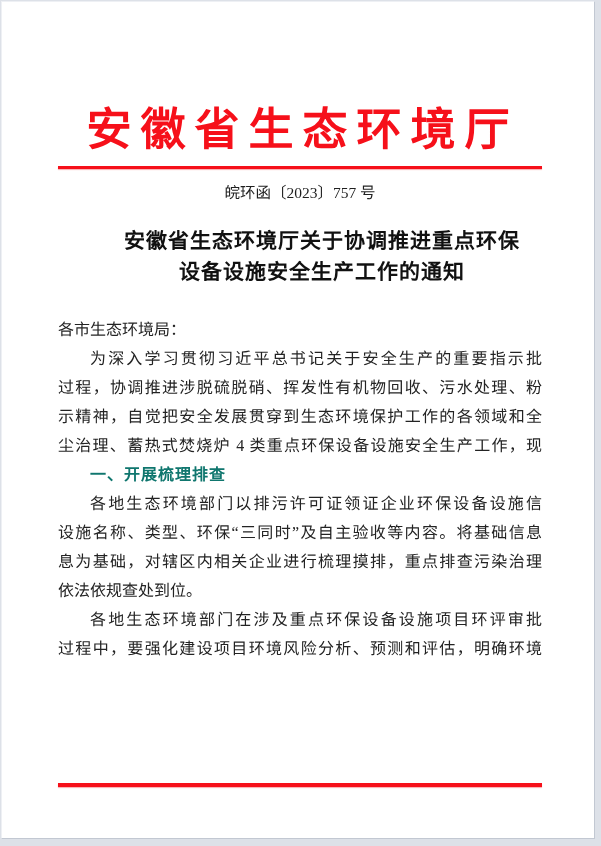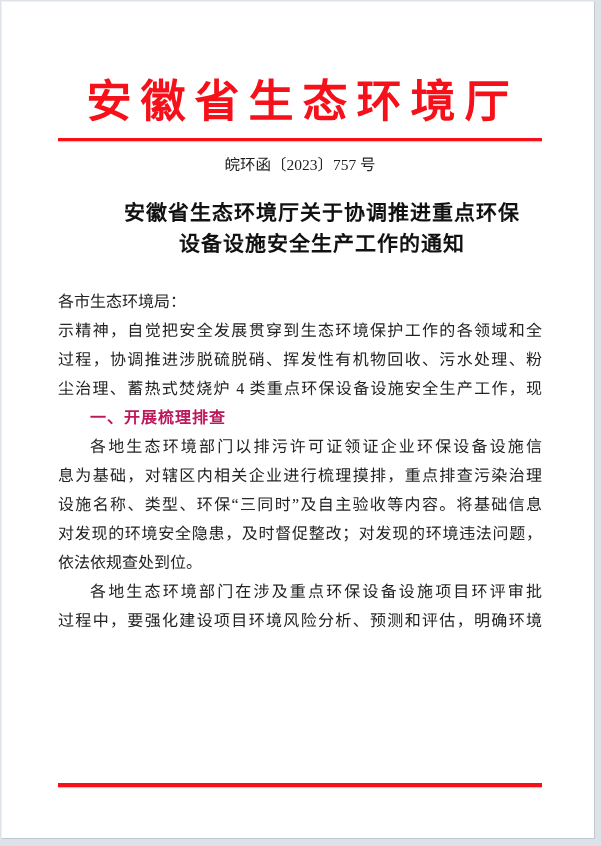--- a/index.html
+++ b/index.html
@@ -15,21 +15,21 @@
     left:1px;top:1px;
     width:592px;height:836px;
     background:#ffffff;
     border-right:1px solid #c2c8d2;
     border-bottom:1px solid #c2c8d2;
     border-top:1px solid #eef0f4;
     border-left:1px solid #eef0f4;
     box-sizing:content-box;
   }
   .letterhead{
-    margin-top:78px;
+    margin-top:106px;
     text-align:center;
     font-size:45px;
     line-height:45px;
     font-weight:bold;
     color:#f6101a;
     letter-spacing:9px;
     text-indent:9px;
     white-space:nowrap;
   }
   .rule{
@@ -80,21 +80,21 @@
     text-justify:inter-character;
   }
   .ln.start{ text-indent:2em; }
   .ln.end{
     text-align:left;
     text-align-last:left;
   }
   .ln.h{
     font-family:"Liberation Sans","DejaVu Sans",sans-serif;
     font-weight:bold;
-    color:#be185d;
+    color:#0f766e;
     text-align:right;
     text-align-last:left;
     text-indent:2em;
     letter-spacing:1px;
   }
 </style>
 </head>
 <body>
 
 <div class="page">
@@ -105,28 +105,28 @@
 
   <div class="doc-number">皖环函〔2023〕757 号</div>
 
   <div class="doc-title">
     <div>安徽省生态环境厅关于协调推进重点环保</div>
     <div>设备设施安全生产工作的通知</div>
   </div>
 
   <div class="body-text">
     <div class="ln end">各市生态环境局：</div>
+    <div class="ln start">为深入学习贯彻习近平总书记关于安全生产的重要指示批</div>
+    <div class="ln">过程，协调推进涉脱硫脱硝、挥发性有机物回收、污水处理、粉</div>
     <div class="ln">示精神，自觉把安全发展贯穿到生态环境保护工作的各领域和全</div>
-    <div class="ln">过程，协调推进涉脱硫脱硝、挥发性有机物回收、污水处理、粉</div>
     <div class="ln">尘治理、蓄热式焚烧炉 4 类重点环保设备设施安全生产工作，现</div>
     <div class="ln h">一、开展梳理排查</div>
     <div class="ln start">各地生态环境部门以排污许可证领证企业环保设备设施信</div>
+    <div class="ln">设施名称、类型、环保“三同时”及自主验收等内容。将基础信息</div>
     <div class="ln">息为基础，对辖区内相关企业进行梳理摸排，重点排查污染治理</div>
-    <div class="ln">设施名称、类型、环保“三同时”及自主验收等内容。将基础信息</div>
-    <div class="ln">对发现的环境安全隐患，及时督促整改；对发现的环境违法问题，</div>
     <div class="ln end">依法依规查处到位。</div>
     <div class="ln start">各地生态环境部门在涉及重点环保设备设施项目环评审批</div>
     <div class="ln">过程中，要强化建设项目环境风险分析、预测和评估，明确环境</div>
   </div>
 
   <div class="rule-bottom"></div>
 
 </div>
 
 </body></html>

